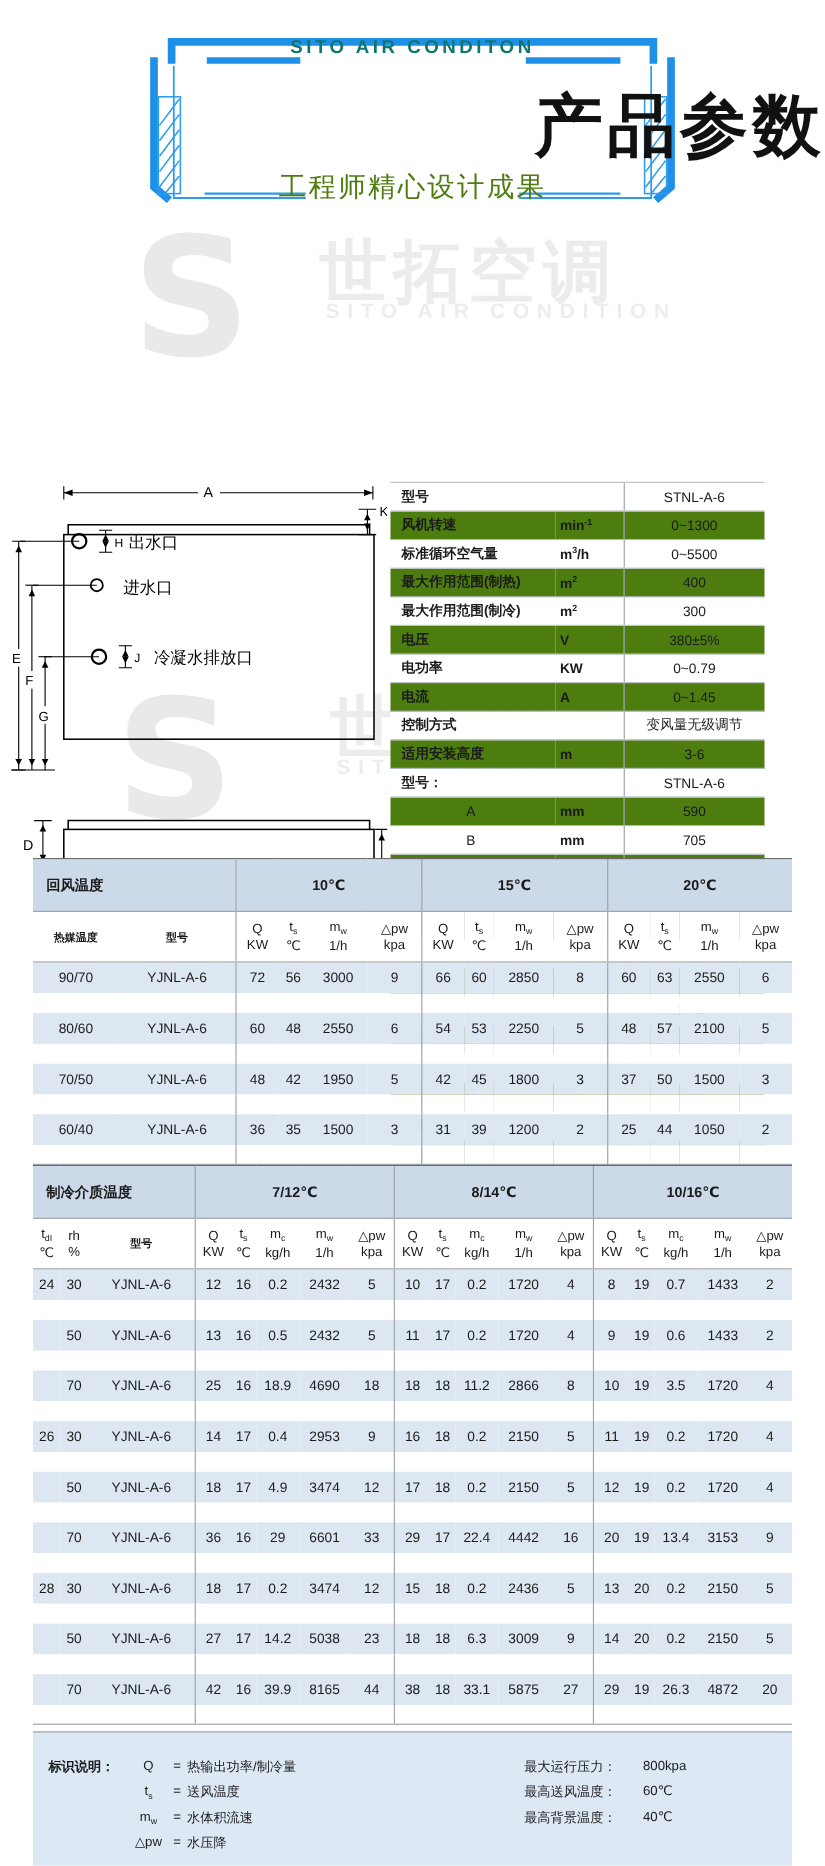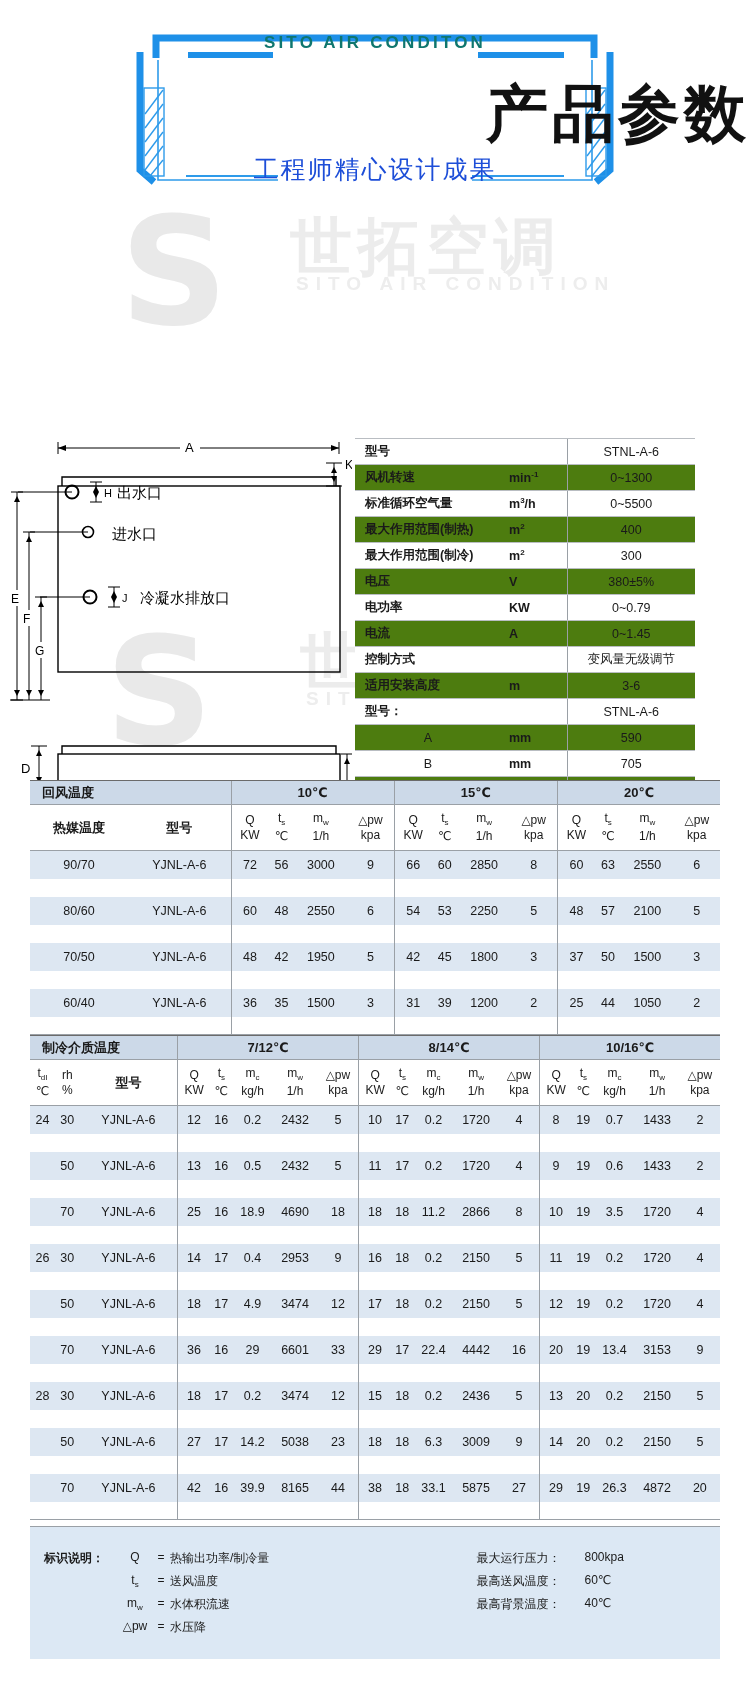--- a/index.html
+++ b/index.html
@@ -18,21 +18,21 @@
     position:absolute; left:0; right:0; top:33px; text-align:center;
     font-size:17px; letter-spacing:3.2px; color:#0f766e; font-weight:700;
   }
   .hdr-title {
     position:absolute; left:0; right:0; top:72px; text-align:right;
     font-size:62px; font-weight:bold; letter-spacing:4px; color:#111;
     font-family:"DejaVu Sans","Liberation Sans",sans-serif;
   }
   .hdr-sub-cn {
     position:absolute; left:0; right:0; top:153px; text-align:center;
-    font-size:25px; color:#1d4ed8; letter-spacing:2px;
+    font-size:25px; color:#4d7c0f; letter-spacing:2px;
   }
 
   
   .wm { position:absolute; pointer-events:none; user-select:none; z-index:0; }
   .wm-logo { font-size:150px; color:#e9e9e9; font-weight:bold; font-family:"DejaVu Sans",sans-serif; }
   .wm-cn { font-size:62px; color:#ececec; font-weight:bold; letter-spacing:6px; }
   .wm-en { font-size:19px; color:#ededed; font-weight:bold; letter-spacing:7px; }
 
   
   .mid { position:relative; height:575px; }
@@ -50,25 +50,25 @@
   .spec tr.plain td { background:#fff; }
   .spec .mid-div { border-left:1px solid #9aa0a6; }
   .spec .letter { font-weight:normal; text-align:center; padding-left:0; }
   sup { font-size:8px; vertical-align:super; }
   sub { font-size:8px; vertical-align:sub; }
 
   
   .perf { width:690px; margin:0 auto; border-collapse:collapse;
           font-size:11.5px; position:relative; z-index:2; }
   .perf td, .perf th { padding:0; text-align:center; font-weight:normal; }
-  .perf .tl-head td { background:#ccd9e8; font-weight:bold; font-size:13px; height:24px;
+  .perf .tl-head td { background:#ccd9e8; font-weight:bold; font-size:13px; height:48px;
                       border-top:1px solid #6b6b6b; border-bottom:1px solid #9aa0a6; }
   .perf .tl-head td.lbl { text-align:left; padding-left:12px; }
   .perf .sub td { background:#fff; height:46px; font-size:12px; }
-  .perf .sub td.sp { font-weight:bold; font-size:13px; }
+  .perf .sub td.sp { font-weight:bold; font-size:10px; }
   .perf .datarow td { height:28px; font-size:12.5px; }
   .perf .shade td { background:#dde7f2; }
   .perf .gaprow td { height:18px; background:#fff; }
   .perf .vdiv { border-left:1px solid #9aa0a6; }
   .perf .botline td { border-bottom:1px solid #9aa0a6; }
   .u2 { display:block; line-height:1.25; }
 
   
   .footer { width:690px; margin:6px auto 0; background:#dce8f4;
             border-top:1px solid #9aa0a6; position:relative; z-index:2;

